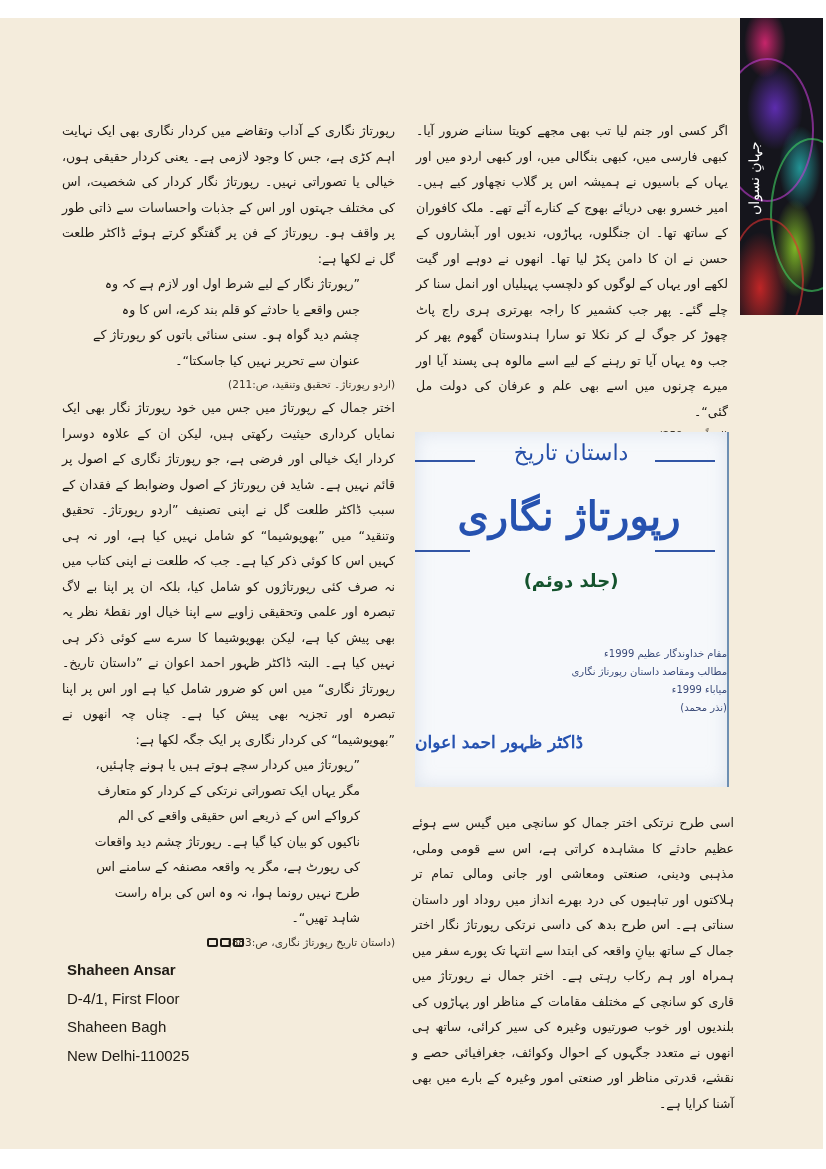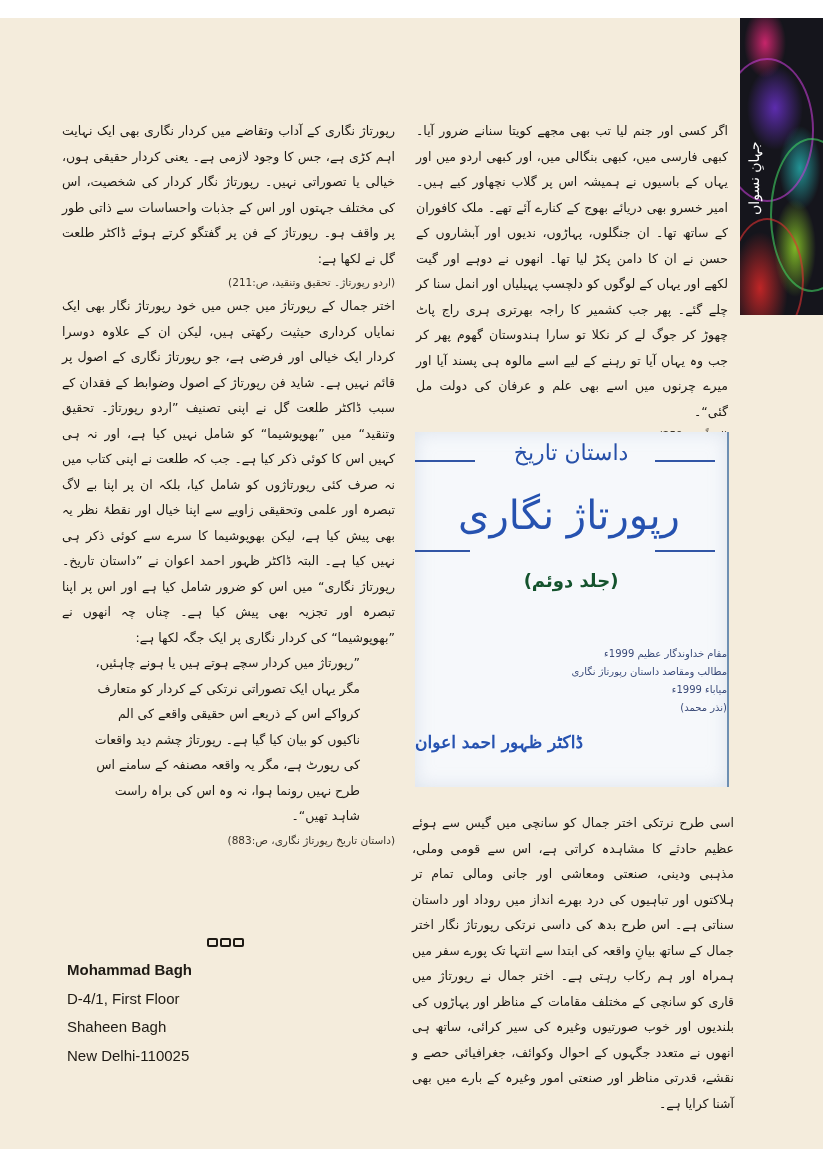--- a/index.html
+++ b/index.html
@@ -35,21 +35,21 @@
   .col .cite { direction: rtl; text-align: right; font-size: 10.5px; color: #3a3328; line-height: 22px; }
   .col-left { left: 62px; top: 100px; width: 333px; }
   .col-right-top { left: 416px; top: 100px; width: 312px; }
   .col-right-bottom { left: 412px; top: 792px; width: 322px; }
   .cover {
     position: absolute; left: 415px; top: 414px; width: 312px; height: 355px; background: #f6f8fb;
     border-right: 2px solid #6e8fb2; box-shadow: inset 0 0 18px rgba(170,185,210,0.35);
   }
   .cover .line { position: absolute; height: 1.5px; background: #3256a6; }
   .cover .t1 { position: absolute; left: 0; right: 0; top: 8px; text-align: center; color: #2750a8; font-size: 22px; font-family: "DejaVu Serif", serif; direction: rtl; }
-  .cover .t2 { position: absolute; left: 0; right: 4px; top: 60px; text-align: center; color: #2652b0; font-size: 40px; font-weight: normal; font-family: "DejaVu Serif", serif; direction: rtl; }
+  .cover .t2 { position: absolute; left: 0; right: 4px; top: 60px; text-align: center; color: #2652b0; font-size: 40px; font-weight: bold; font-family: "DejaVu Serif", serif; direction: rtl; }
   .cover .t3 { position: absolute; left: 0; right: 0; top: 138px; text-align: center; color: #14532d; font-size: 18px; font-weight: bold; direction: rtl; }
   .cover .small { position: absolute; left: 0; right: 0; color: #3a4a78; font-size: 10px; direction: rtl; }
   .cover .author { position: absolute; left: 0; right: 0; top: 300px; text-align: left; color: #2652b0; font-size: 17px; font-weight: bold; direction: rtl; font-family: "DejaVu Serif", serif; }
   .ornament { position: absolute; left: 207px; top: 920px; display: flex; gap: 2px; }
   .ornament span { width: 11px; height: 9px; border: 2px solid #1e1a14; border-radius: 2px; box-sizing: border-box; display: inline-block; }
   .address { position: absolute; left: 67px; top: 938px; font-family: "Liberation Sans", sans-serif; font-size: 15px; color: #1e1a14; line-height: 28.5px; }
   .address .name { font-weight: bold; }
   .footer-art {
     position: absolute; left: 501px; top: 1034px; width: 322px; height: 97px; overflow: hidden;
     background:
@@ -75,20 +75,21 @@
 
   <div class="side-art">
     <div class="wave" style="left:-20px;top:40px;width:90px;height:140px;border-color:#c03cd0;"></div>
     <div class="wave" style="left:30px;top:120px;width:80px;height:150px;border-color:#40d060;"></div>
     <div class="wave" style="left:-10px;top:200px;width:70px;height:120px;border-color:#e03030;"></div>
     <div class="side-title">جہانِ نسواں</div>
   </div>
 
   <div class="col col-left">
     <p>رپورتاژ نگاری کے آداب وتقاضے میں کردار نگاری بھی ایک نہایت اہم کڑی ہے، جس کا وجود لازمی ہے۔ یعنی کردار حقیقی ہوں، خیالی یا تصوراتی نہیں۔ رپورتاژ نگار کردار کی شخصیت، اس کی مختلف جہتوں اور اس کے جذبات واحساسات سے ذاتی طور پر واقف ہو۔ رپورتاژ کے فن پر گفتگو کرتے ہوئے ڈاکٹر طلعت گل نے لکھا ہے:</p>
+    <p class="quote">”رپورتاژ نگار کے لیے شرط اول اور لازم ہے کہ وہ جس واقعے یا حادثے کو قلم بند کرے، اس کا وہ چشم دید گواہ ہو۔ سنی سنائی باتوں کو رپورتاژ کے عنوان سے تحریر نہیں کیا جاسکتا“۔</p>
     <p class="cite">(اردو رپورتاژ۔ تحقیق وتنقید، ص:211)</p>
     <p>اختر جمال کے رپورتاژ میں جس میں خود رپورتاژ نگار بھی ایک نمایاں کرداری حیثیت رکھتی ہیں، لیکن ان کے علاوہ دوسرا کردار ایک خیالی اور فرضی ہے، جو رپورتاژ نگاری کے اصول پر قائم نہیں ہے۔ شاید فن رپورتاژ کے اصول وضوابط کے فقدان کے سبب ڈاکٹر طلعت گل نے اپنی تصنیف ”اردو رپورتاژ۔ تحقیق وتنقید“ میں ”بھوپوشیما“ کو شامل نہیں کیا ہے، اور نہ ہی کہیں اس کا کوئی ذکر کیا ہے۔ جب کہ طلعت نے اپنی کتاب میں نہ صرف کئی رپورتاژوں کو شامل کیا، بلکہ ان پر اپنا بے لاگ تبصرہ اور علمی وتحقیقی زاویے سے اپنا خیال اور نقطۂ نظر یہ بھی پیش کیا ہے، لیکن بھوپوشیما کا سرے سے کوئی ذکر ہی نہیں کیا ہے۔ البتہ ڈاکٹر ظہور احمد اعوان نے ”داستان تاریخ۔ رپورتاژ نگاری“ میں اس کو ضرور شامل کیا ہے اور اس پر اپنا تبصرہ اور تجزیہ بھی پیش کیا ہے۔ چناں چہ انھوں نے ”بھوپوشیما“ کی کردار نگاری پر ایک جگہ لکھا ہے:</p>
     <p class="quote">”رپورتاژ میں کردار سچے ہوتے ہیں یا ہونے چاہئیں، مگر یہاں ایک تصوراتی نرتکی کے کردار کو متعارف کرواکے اس کے ذریعے اس حقیقی واقعے کی الم ناکیوں کو بیان کیا گیا ہے۔ رپورتاژ چشم دید واقعات کی رپورٹ ہے، مگر یہ واقعہ مصنفہ کے سامنے اس طرح نہیں رونما ہوا، نہ وہ اس کی براہ راست شاہد تھیں“۔</p>
     <p class="cite">(داستان تاریخ رپورتاژ نگاری، ص:883)</p>
   </div>
 
   <div class="col col-right-top">
     <p>اگر کسی اور جنم لیا تب بھی مجھے کویتا سنانے ضرور آیا۔ کبھی فارسی میں، کبھی بنگالی میں، اور کبھی اردو میں اور یہاں کے باسیوں نے ہمیشہ اس پر گلاب نچھاور کیے ہیں۔ امیر خسرو بھی دریائے بھوج کے کنارے آئے تھے۔ ملک کافوران کے ساتھ تھا۔ ان جنگلوں، پہاڑوں، ندیوں اور آبشاروں کے حسن نے ان کا دامن پکڑ لیا تھا۔ انھوں نے دوہے اور گیت لکھے اور یہاں کے لوگوں کو دلچسپ پہیلیاں اور انمل سنا کر چلے گئے۔ پھر جب کشمیر کا راجہ بھرتری ہری راج پاٹ چھوڑ کر جوگ لے کر نکلا تو سارا ہندوستان گھوم پھر کر جب وہ یہاں آیا تو رہنے کے لیے اسے مالوہ ہی پسند آیا اور میرے چرنوں میں اسے بھی علم و عرفان کی دولت مل گئی“۔</p>
     <p class="cite">(ایضاً، ص:259)</p>
   </div>
@@ -112,20 +113,20 @@
     <p>اسی طرح نرتکی اختر جمال کو سانچی میں گیس سے ہوئے عظیم حادثے کا مشاہدہ کراتی ہے، اس سے قومی وملی، مذہبی ودینی، صنعتی ومعاشی اور جانی ومالی تمام تر ہلاکتوں اور تباہیوں کی درد بھرے انداز میں روداد اور داستان سناتی ہے۔ اس طرح بدھ کی داسی نرتکی رپورتاژ نگار اختر جمال کے ساتھ بیانِ واقعہ کی ابتدا سے انتہا تک پورے سفر میں ہمراہ اور ہم رکاب رہتی ہے۔ اختر جمال نے رپورتاژ میں قاری کو سانچی کے مختلف مقامات کے مناظر اور پہاڑوں کی بلندیوں اور خوب صورتیوں وغیرہ کی سیر کرائی، ساتھ ہی انھوں نے متعدد جگہوں کے احوال وکوائف، جغرافیائی حصے و نقشے، قدرتی مناظر اور صنعتی امور وغیرہ کے بارے میں بھی آشنا کرایا ہے۔</p>
   </div>
 
   <div class="ornament">
     <span></span>
     <span></span>
     <span></span>
   </div>
 
   <div class="address">
-    <div class="name">Mohammad Bagh</div>
+    <div class="name">Shaheen Ansar</div>
     <div>D-4/1, First Floor</div>
     <div>Shaheen Bagh</div>
     <div>New Delhi-110025</div>
   </div>
 
 
 </div>
 
 </body></html>

